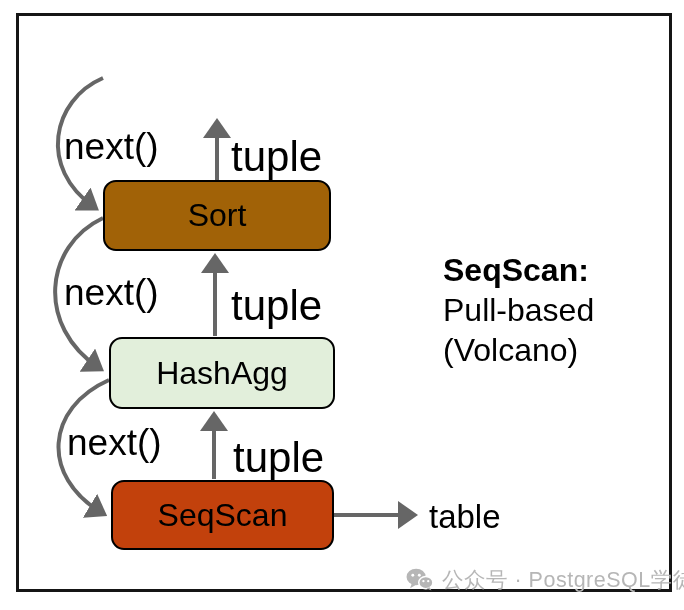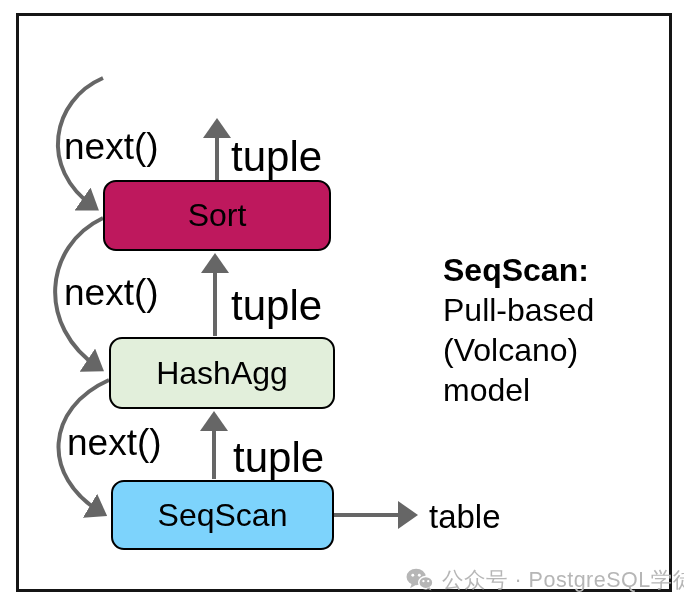--- a/index.html
+++ b/index.html
@@ -43,43 +43,42 @@
     <path d="M215,336 L215,259" fill="none" stroke-width="4" marker-end="url(#ah)" stroke="#666666"></path>
     <path d="M214,479 L214,417" fill="none" stroke-width="4" marker-end="url(#ah)" stroke="#666666"></path>
 
     <path d="M333,515 L412,515" fill="none" stroke-width="4" marker-end="url(#ah)" stroke="#666666"></path>
 
     <path d="M103,78 C52,100 38,168 94,207" fill="none" stroke-width="4" marker-end="url(#ah)" stroke="#666666"></path>
     <path d="M103,218 C44,246 36,326 99,368" fill="none" stroke-width="4" marker-end="url(#ah)" stroke="#666666"></path>
     <path d="M109,380 C46,408 40,476 102,513" fill="none" stroke-width="4" marker-end="url(#ah)" stroke="#666666"></path>
   </svg>
 
-  <div class="node node-sort" style="background: #be185d;">
+  <div class="node node-sort" style="background: #a16207;">
     <span>Sort</span>
   </div>
   <div class="node node-hashagg" style="background: rgb(226, 239, 219);">
     <span>HashAgg</span>
   </div>
-  <div class="node node-seqscan" style="background: #7dd3fc;">
+  <div class="node node-seqscan" style="background: #c2410c;">
     <span>SeqScan</span>
   </div>
 
   <div class="lbl lbl-next next-1">next()</div>
   <div class="lbl lbl-tuple tuple-1">tuple</div>
   <div class="lbl lbl-next next-2">next()</div>
   <div class="lbl lbl-tuple tuple-2">tuple</div>
   <div class="lbl lbl-next next-3">next()</div>
   <div class="lbl lbl-tuple tuple-3">tuple</div>
   <div class="lbl lbl-table">table</div>
 
   <div class="annotation">
     <div class="title">SeqScan:</div>
     <div>Pull-based</div>
     <div>(Volcano)</div>
-    <div>model</div>
   </div>
 
   <div class="watermark">
     <svg width="27" height="23" viewBox="0 0 28 24">
       <ellipse cx="10.5" cy="9.3" rx="10" ry="8.6" fill="#b6b6b6"></ellipse>
       <path d="M6,16 L4.2,21 L10.5,17.6 Z" fill="#b6b6b6"></path>
       <circle cx="7" cy="7.5" r="1.5" fill="#ffffff"></circle>
       <circle cx="13.8" cy="7.5" r="1.5" fill="#ffffff"></circle>
       <ellipse cx="20.6" cy="15.2" rx="7.4" ry="6.4" fill="#b6b6b6" stroke="#ffffff" stroke-width="1.6"></ellipse>
       <path d="M24.5,20.2 L26.5,23.6 L21.5,21.4 Z" fill="#b6b6b6"></path>

